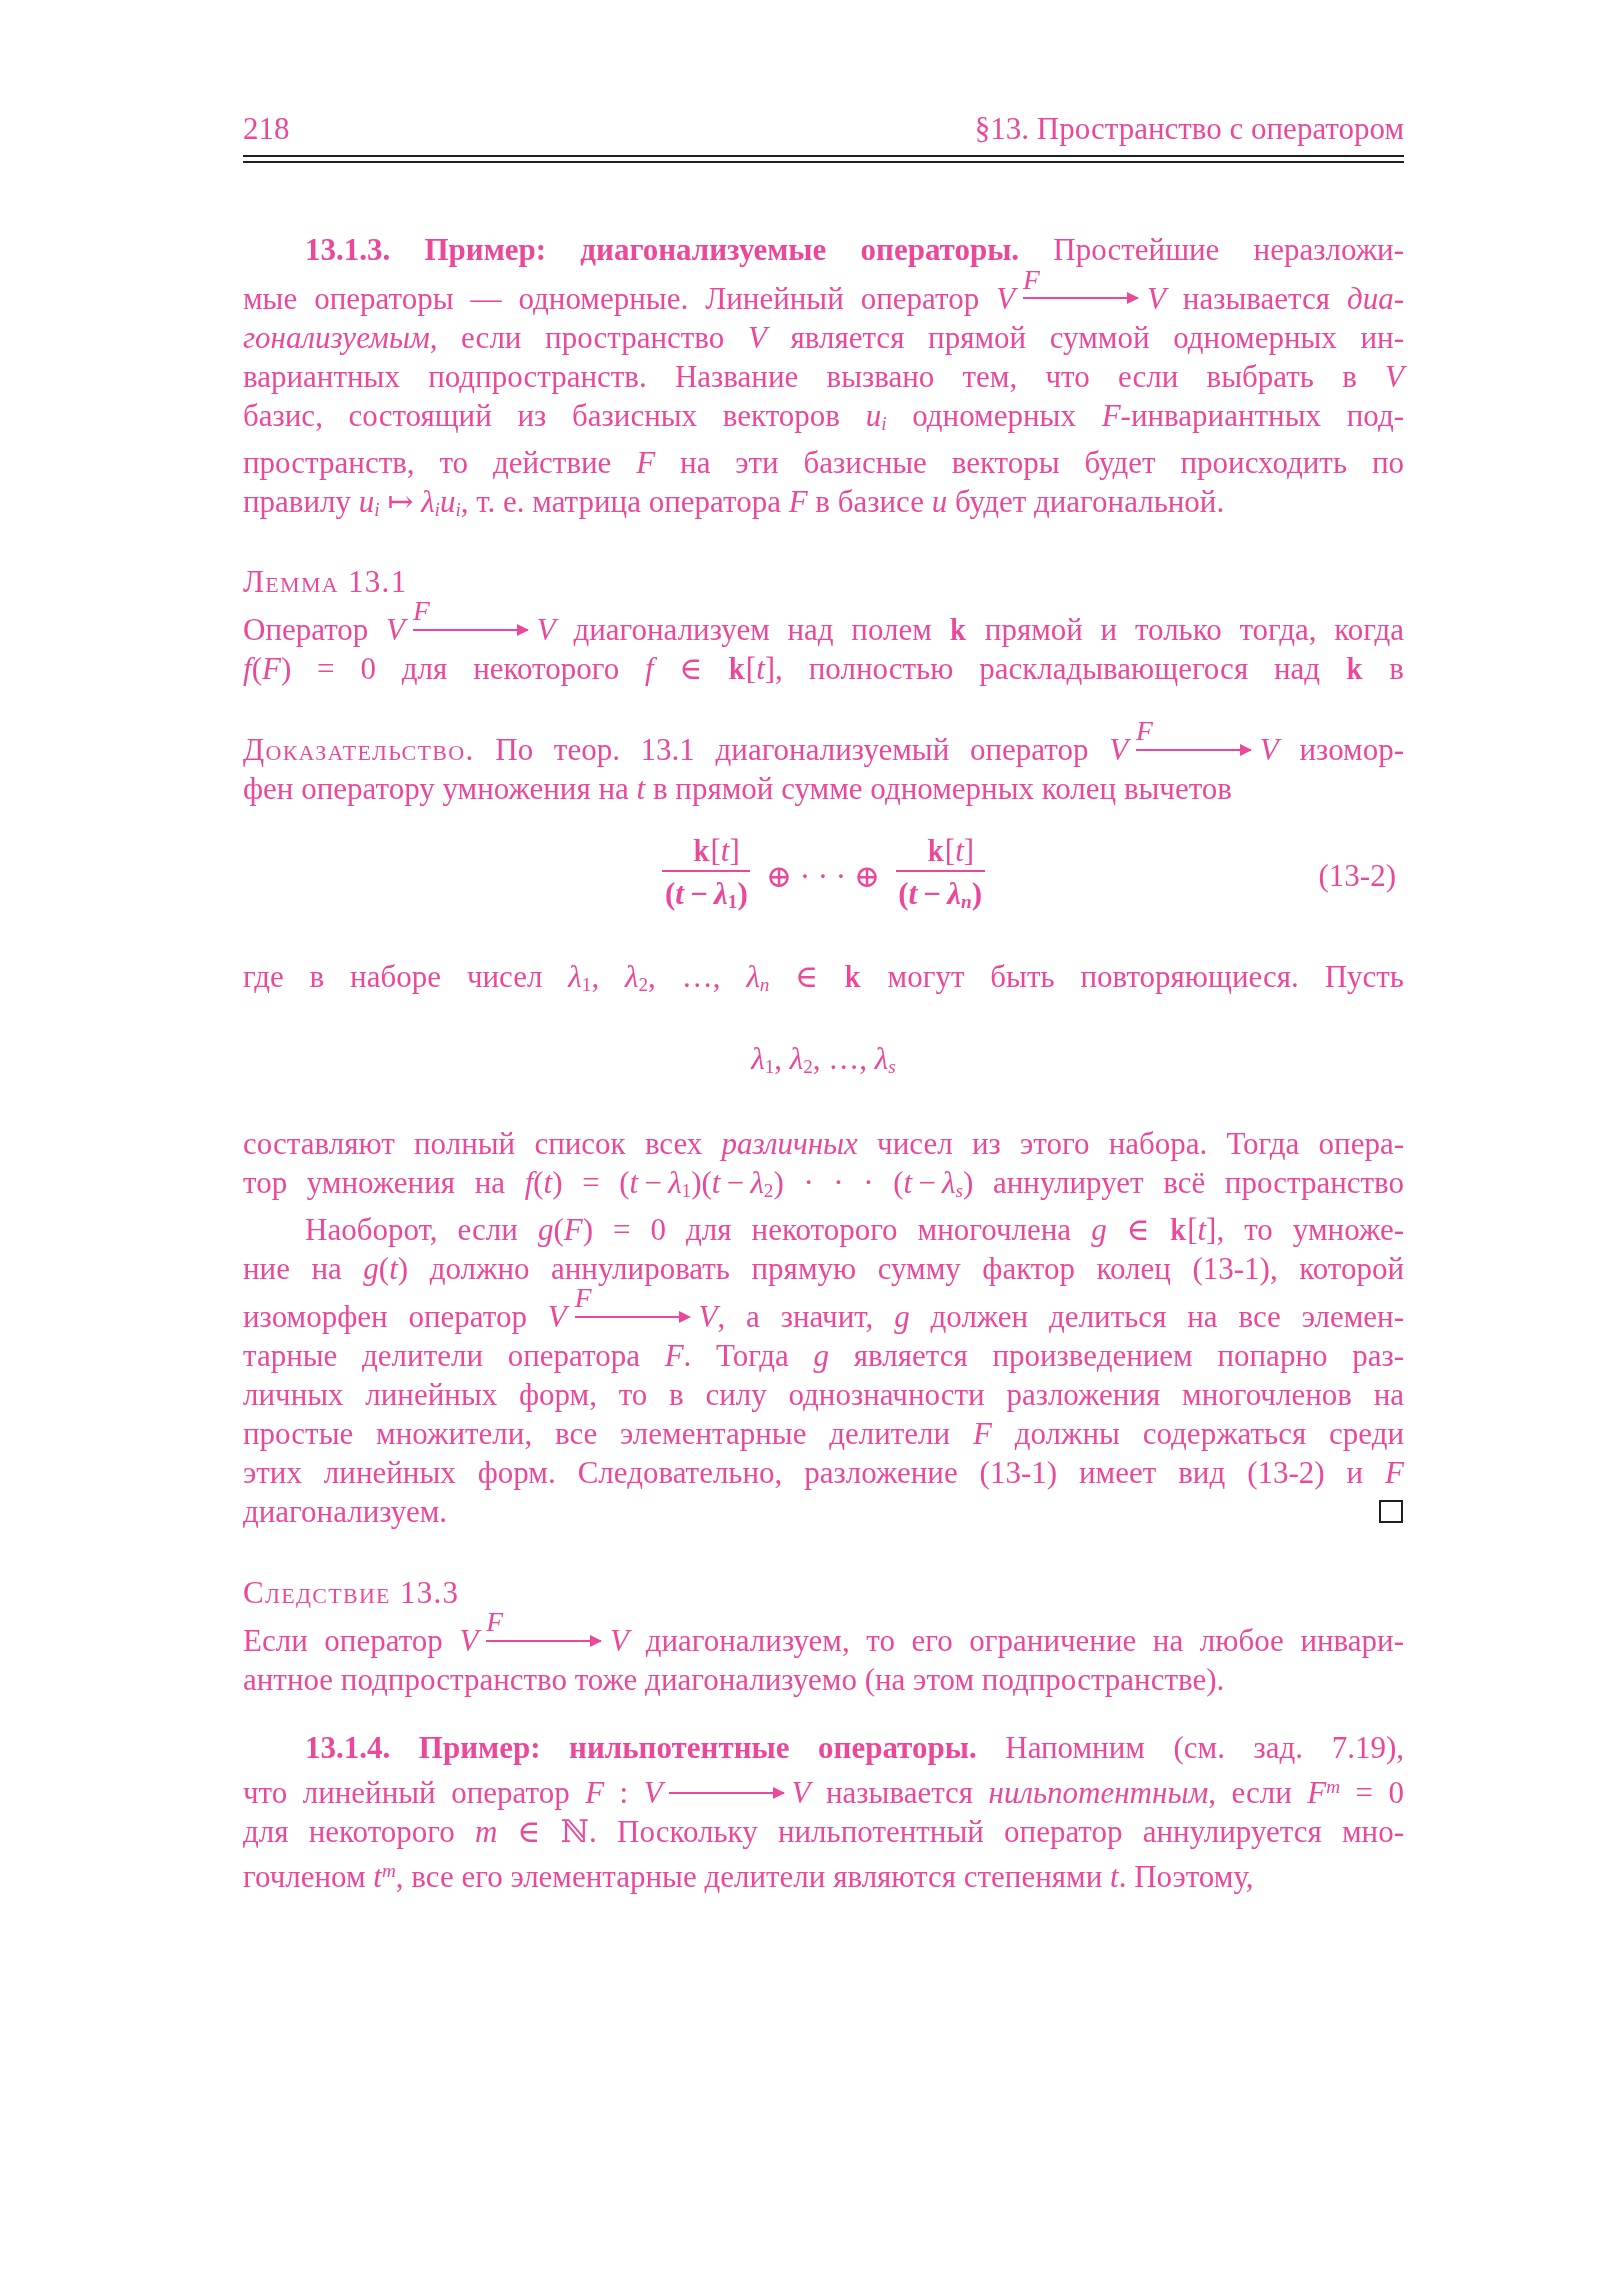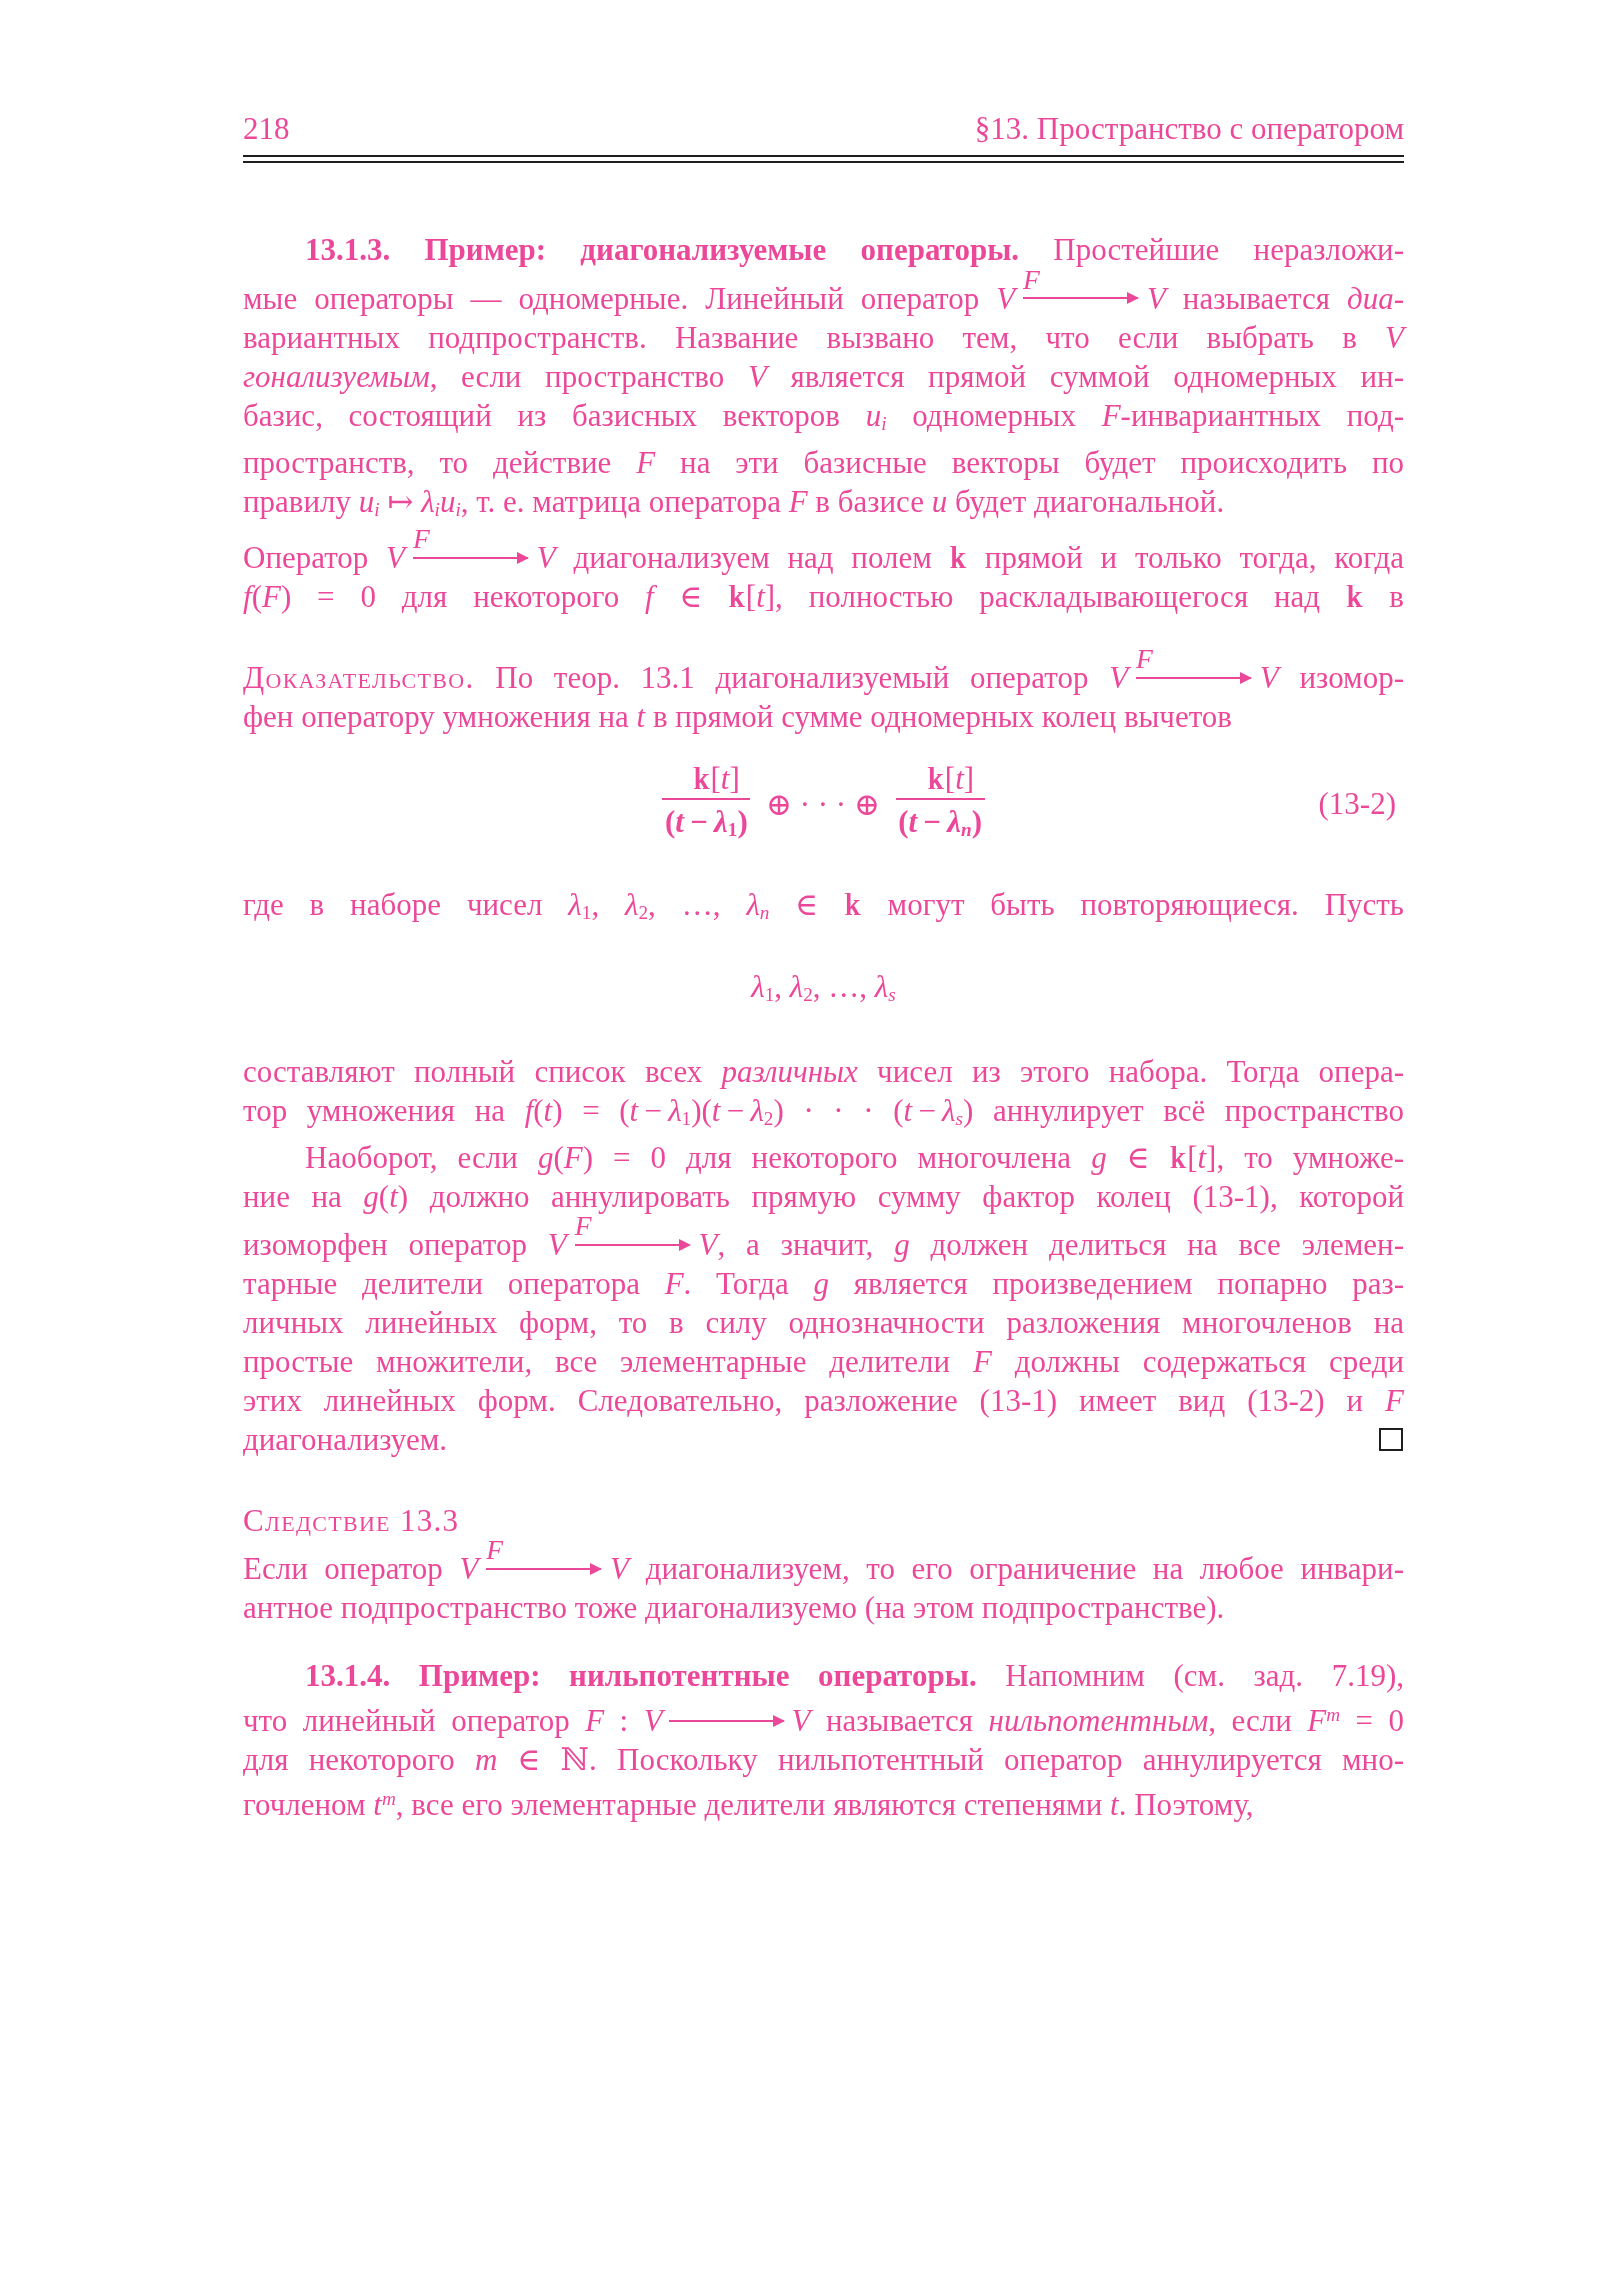--- a/index.html
+++ b/index.html
@@ -68,25 +68,28 @@
   <div class="inner">
     <div class="hdr">
       <span>218</span>
       <span>§13. Пространство с оператором</span>
     </div>
     <div class="rule"></div>
     <main>
         <div class="block b-para-13-1-3">
           <div class="line indent"><span class="sg-bf">13.1.3. Пример: диагонализуемые операторы.</span><span class="sg-rm"> Простейшие неразложи-</span></div>
           <div class="line arrowline"><span class="sg-rm">мые операторы — одномерные. Линейный оператор </span><span class="sg-it">V</span><span class="xarr"><span class="lb">F</span><span class="sh"></span></span><span class="sg-it">V</span><span class="sg-rm"> называется </span><span class="sg-it">диа-</span></div>
+          <div class="line"><span class="sg-it">гонализуемым</span><span class="sg-rm">, если пространство </span><span class="sg-it">V</span><span class="sg-rm"> является прямой суммой одномерных ин-</span></div>
           <div class="line"><span class="sg-rm">вариантных подпространств. Название вызвано тем, что если выбрать в </span><span class="sg-it">V</span></div>
-          <div class="line"><span class="sg-it">гонализуемым</span><span class="sg-rm">, если пространство </span><span class="sg-it">V</span><span class="sg-rm"> является прямой суммой одномерных ин-</span></div>
           <div class="line"><span class="sg-rm">базис, состоящий из базисных векторов </span><span class="sg-it">u</span><span class="sg-sbi">i</span><span class="sg-rm"> одномерных </span><span class="sg-it">F</span><span class="sg-rm">-инвариантных под-</span></div>
           <div class="line"><span class="sg-rm">пространств, то действие </span><span class="sg-it">F</span><span class="sg-rm"> на эти базисные векторы будет происходить по</span></div>
           <div class="line last"><span class="sg-rm">правилу </span><span class="sg-it">u</span><span class="sg-sbi">i</span><span class="sg-rm"> ↦ </span><span class="sg-it">λ</span><span class="sg-sbi">i</span><span class="sg-it">u</span><span class="sg-sbi">i</span><span class="sg-rm">, т. е. матрица оператора </span><span class="sg-it">F</span><span class="sg-rm"> в базисе </span><span class="sg-it">u</span><span class="sg-rm"> будет диагональной.</span></div>
+        </div>
+        <div class="block b-lemma-heading">
+          <div class="line last"><span class="sg-sc">Лемма 13.1</span></div>
         </div>
         <div class="block b-lemma-body">
           <div class="line arrowline"><span class="sg-rm">Оператор </span><span class="sg-it">V</span><span class="xarr"><span class="lb">F</span><span class="sh"></span></span><span class="sg-it">V</span><span class="sg-rm"> диагонализуем над полем </span><span class="sg-bb">k</span><span class="sg-rm"> прямой и только тогда, когда</span></div>
           <div class="line"><span class="sg-it">f</span><span class="sg-rm">(</span><span class="sg-it">F</span><span class="sg-rm">) = 0 для некоторого </span><span class="sg-it">f</span><span class="sg-rm"> ∈ </span><span class="sg-bb">k</span><span class="sg-rm">[</span><span class="sg-it">t</span><span class="sg-rm">], полностью раскладывающегося над </span><span class="sg-bb">k</span><span class="sg-rm"> в</span></div>
         </div>
         <div class="block b-proof">
           <div class="line arrowline"><span class="sg-sc">Доказательство.</span><span class="sg-rm"> По теор. 13.1 диагонализуемый оператор </span><span class="sg-it">V</span><span class="xarr"><span class="lb">F</span><span class="sh"></span></span><span class="sg-it">V</span><span class="sg-rm"> изомор-</span></div>
           <div class="line last"><span class="sg-rm">фен оператору умножения на </span><span class="sg-it">t</span><span class="sg-rm"> в прямой сумме одномерных колец вычетов</span></div>
         </div>
         <div class="block b-formula-13-2"><span class="fwrap">

